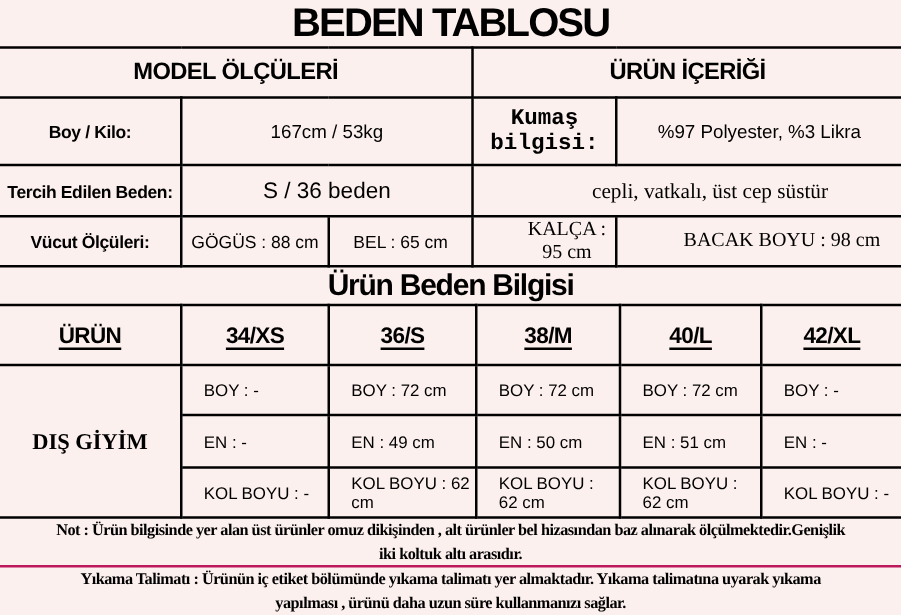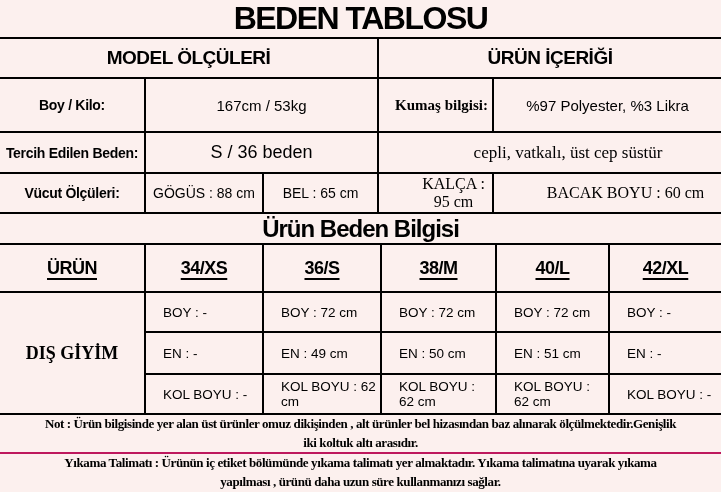--- a/index.html
+++ b/index.html
@@ -20,21 +20,21 @@
   td:first-child { border-left:0; }
   td:last-child  { border-right:0; }
 
   .c { text-align:center; vertical-align:middle; }
   .hdr { font-weight:bold; font-size:19px; letter-spacing:-0.5px; }
   .lbl { font-weight:bold; font-size:14px; letter-spacing:-0.3px; }
   .val { font-size:15px; }
   .val-big { font-size:18px; }
   .small-sans { font-size:14px; }
   .serif-val { font-family:"Liberation Serif","DejaVu Serif",serif; font-size:15px;padding-left:40px; }
-  .serif-lbl { font-family:Liberation Serif, serif; font-weight:bold; font-size:15px;text-align:right; }
+  .serif-lbl { font-family:Liberation Mono, monospace; font-weight:bold; font-size:18px; }
 
   .section-title {
     height:42px; display:flex; align-items:center; justify-content:center;
     font-weight:bold; font-size:24px; letter-spacing:-1px;
   }
 
   .size-hdr { font-weight:bold; font-size:18px; letter-spacing:-0.5px; }
   .size-hdr span { text-decoration:underline; text-decoration-thickness:2px; text-underline-offset:4px; }
   .product-lbl { font-family:"Liberation Serif","DejaVu Serif",serif; font-weight:bold; font-size:18px;margin-top:24px; }
   .size-cell { font-size:13.5px; text-align:left; vertical-align:middle; padding-left:17px; }
@@ -82,21 +82,21 @@
     <tr style="height:41px">
       <td class="c lbl sans">Tercih Edilen Beden:</td>
       <td colspan="2" class="c val-big sans">S / 36 beden</td>
       <td colspan="2" class="c serif-val" style="font-size:17px">cepli, vatkalı, üst cep süstür</td>
     </tr>
     <tr style="height:40px">
       <td class="c lbl sans">Vücut Ölçüleri:</td>
       <td class="c small-sans sans">GÖGÜS : 88 cm</td>
       <td class="c small-sans sans">BEL : 65 cm</td>
       <td class="c serif-val" style="font-size:16px">KALÇA : 95 cm</td>
-      <td class="c serif-val" style="font-size:16px">BACAK BOYU : 60 cm</td>
+      <td class="c serif-val" style="font-size:16px">BACAK BOYU : 98 cm</td>
     </tr>
   </tbody>
     </table>
 
   <div class="section-title">Ürün Beden Bilgisi</div>
 
   <table>
     <colgroup>
       <col style="width:145px">
         <col style="width:118px">

